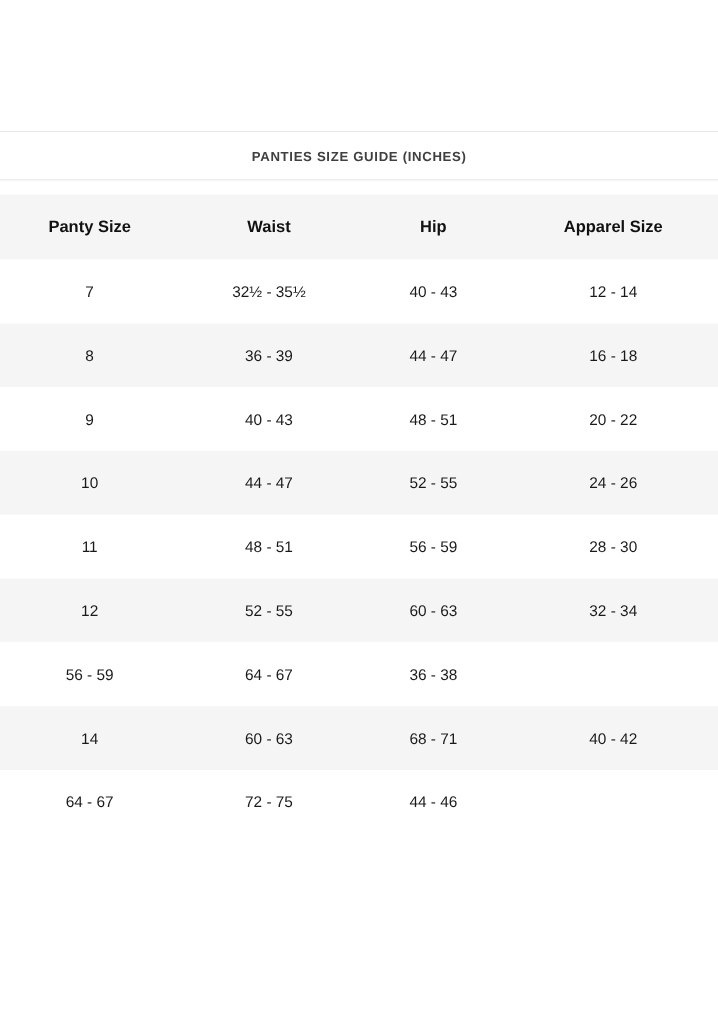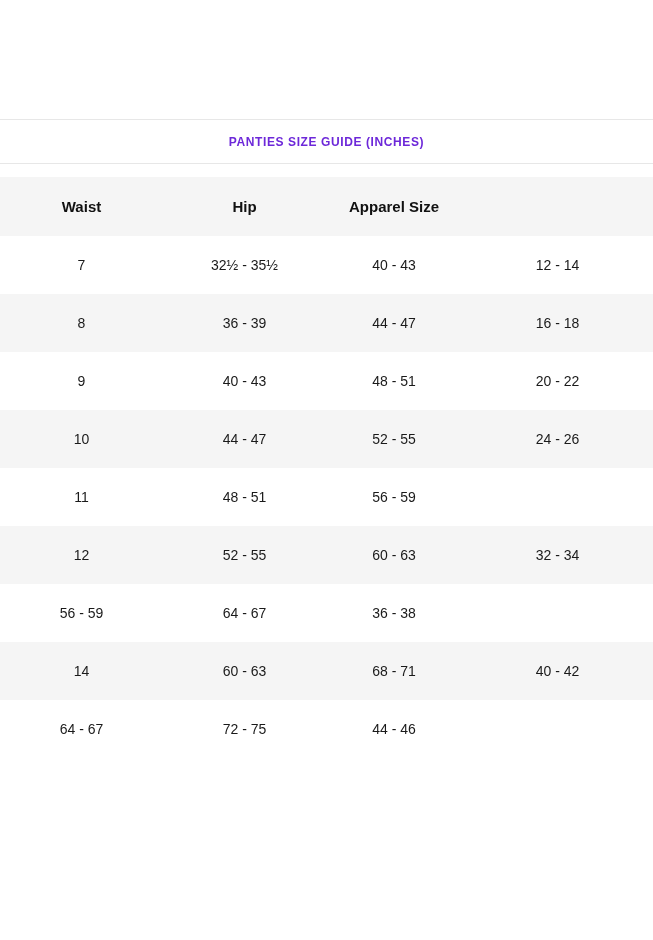--- a/index.html
+++ b/index.html
@@ -24,21 +24,21 @@
     border-bottom: 1px solid #e7e7e7;
     display: flex;
     align-items: center;
     justify-content: center;
   }
   .title-text {
     font-size: 12px;
     font-weight: 700;
     letter-spacing: 0.6px;
     text-transform: uppercase;
-    color: #6d28d9;
+    color: #404040;
   }
   .title-table-gap {
     height: 13px;
   }
   .size-table {
     width: 653px;
   }
   .thead-row {
     display: grid;
     grid-template-columns: 163px 163px 136px 191px;
@@ -75,20 +75,21 @@
 <div class="top-spacer"></div>
 
 <div class="title-bar">
   <span class="title-text">PANTIES SIZE GUIDE (INCHES)</span>
 </div>
 
 <div class="title-table-gap"></div>
 
 <div class="size-table">
   <div class="thead-row">
+    <div class="thead-cell">Panty Size</div>
     <div class="thead-cell">Waist</div>
     <div class="thead-cell">Hip</div>
     <div class="thead-cell">Apparel Size</div>
   </div>
   <div>
       <div class="trow">
         <div class="tcell">7</div>
         <div class="tcell">32½ - 35½</div>
         <div class="tcell">40 - 43</div>
         <div class="tcell">12 - 14</div>
@@ -108,20 +109,21 @@
       <div class="trow">
         <div class="tcell">10</div>
         <div class="tcell">44 - 47</div>
         <div class="tcell">52 - 55</div>
         <div class="tcell">24 - 26</div>
       </div>
       <div class="trow">
         <div class="tcell">11</div>
         <div class="tcell">48 - 51</div>
         <div class="tcell">56 - 59</div>
+        <div class="tcell">28 - 30</div>
       </div>
       <div class="trow">
         <div class="tcell">12</div>
         <div class="tcell">52 - 55</div>
         <div class="tcell">60 - 63</div>
         <div class="tcell">32 - 34</div>
       </div>
       <div class="trow">
         <div class="tcell">56 - 59</div>
         <div class="tcell">64 - 67</div>

